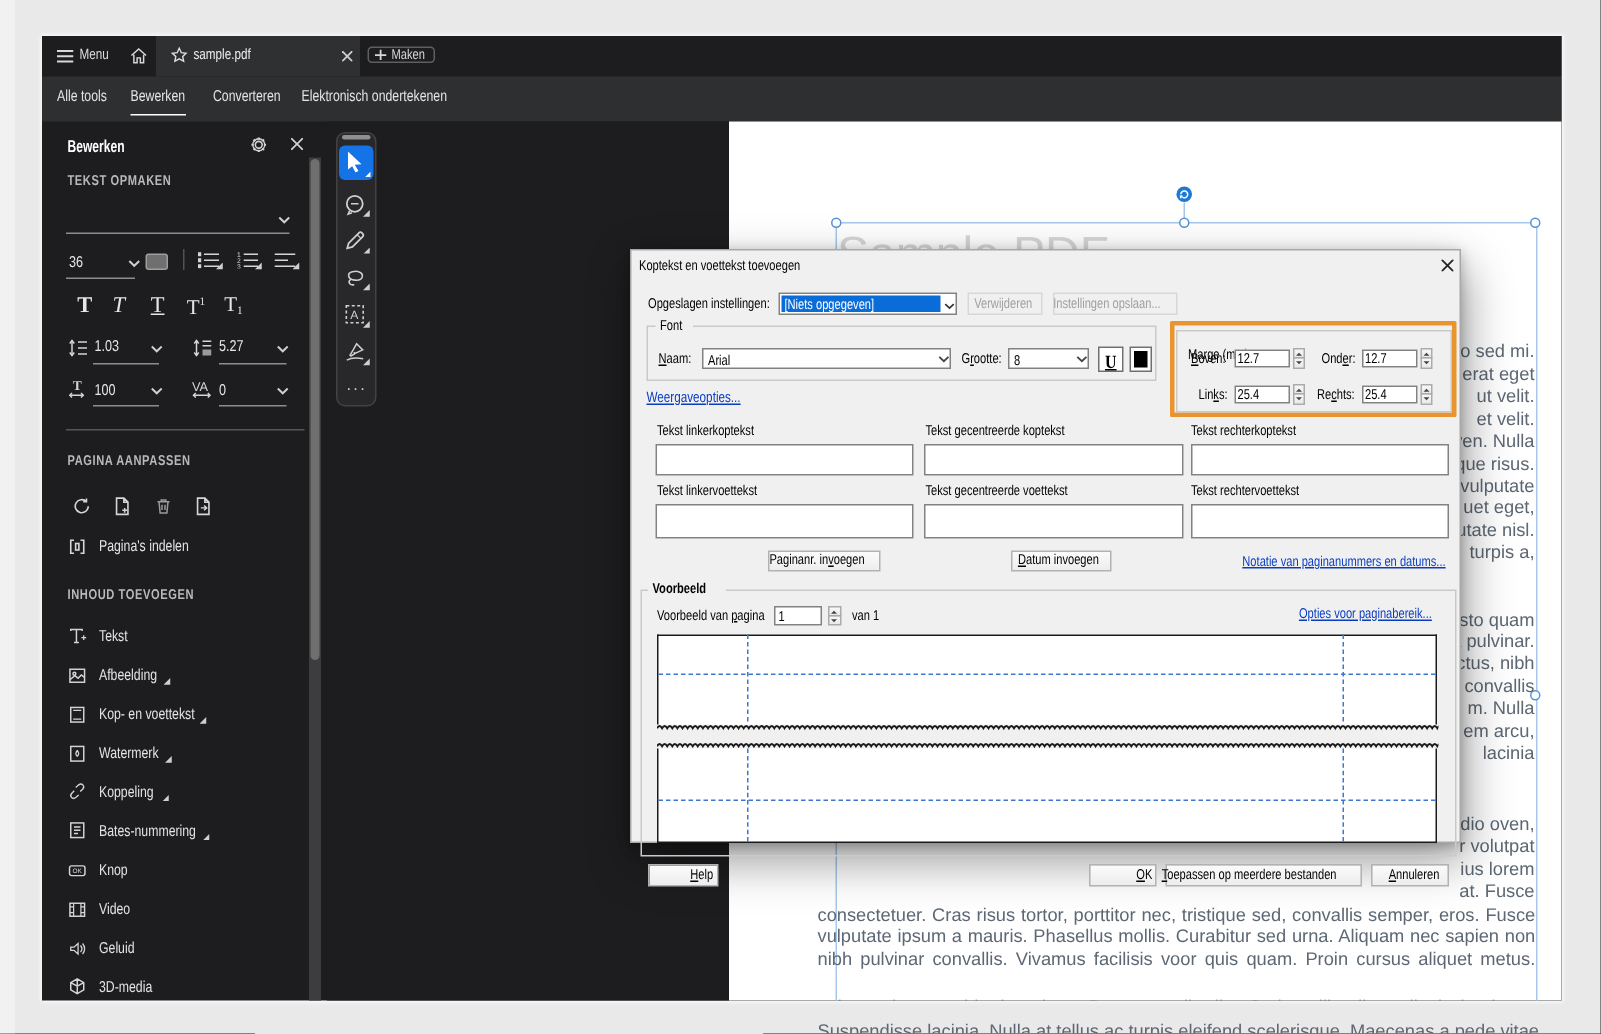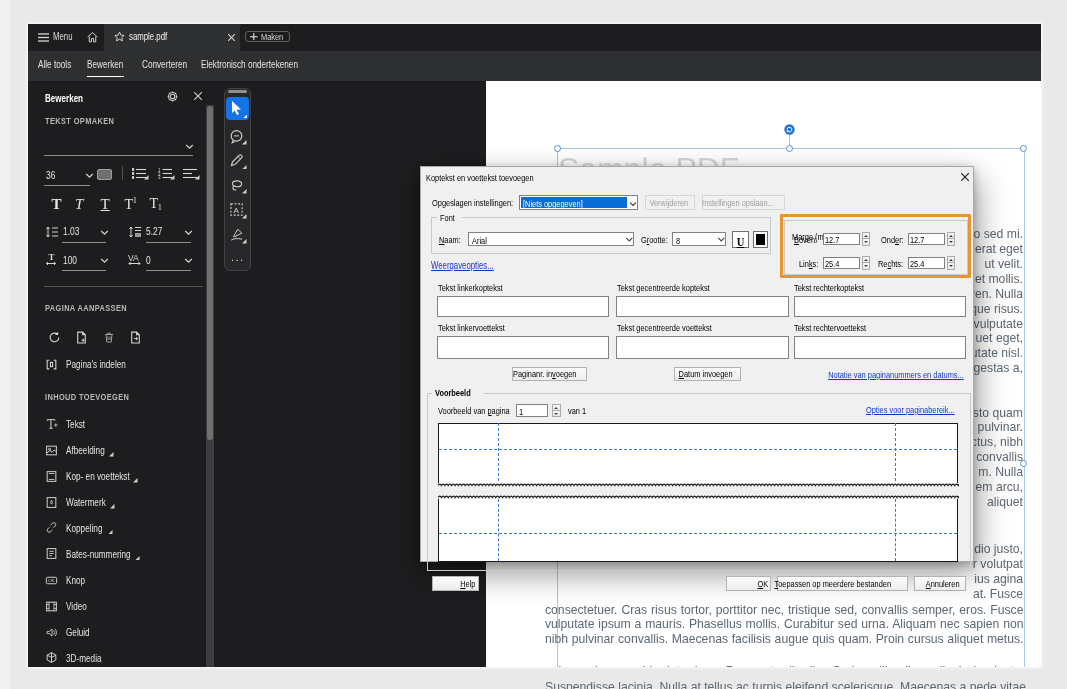--- a/index.html
+++ b/index.html
@@ -96,41 +96,41 @@
     <circle cx="5.5" cy="5.5" r="5.2" fill="#1f78d1"></circle>
     <path d="M3.2 5.5 a2.3 2.3 0 1 1 1 2 M3.3 8.2 l-0.3-1.4 1.4-0.2" stroke="#fff" stroke-width="1" fill="none"></path>
   </svg>
 <div class="hdl" style="left:553.5px;top:144.5px"></div>
 <div class="hdl" style="left:785.5px;top:144.5px"></div>
 <div class="hdl" style="left:1020.0px;top:144.5px"></div>
 <div class="hdl" style="left:1020.0px;top:459.5px"></div>
 <div class="frag" style="top:227px">o sed mi.</div>
 <div class="frag" style="top:242px">erat eget</div>
 <div class="frag" style="top:257px">ut velit.</div>
-<div class="frag" style="top:272px">et mollis.</div>
+<div class="frag" style="top:272px">et velit.</div>
 <div class="frag" style="top:287px">oven. Nulla</div>
 <div class="frag" style="top:302px">que risus.</div>
 <div class="frag" style="top:316.5px">vulputate</div>
 <div class="frag" style="top:331px">uet eget,</div>
 <div class="frag" style="top:346px">utate nisl.</div>
-<div class="frag" style="top:361px">gestas a,</div>
+<div class="frag" style="top:361px">turpis a,</div>
 <div class="frag" style="top:405.5px">sto quam</div>
 <div class="frag" style="top:420px">la pulvinar.</div>
 <div class="frag" style="top:434.5px">ctus, nibh</div>
 <div class="frag" style="top:450px">convallis</div>
 <div class="frag" style="top:465px">m. Nulla</div>
 <div class="frag" style="top:480px">em arcu,</div>
-<div class="frag" style="top:494.5px">aliquet</div>
-<div class="frag" style="top:542px">dio justo,</div>
+<div class="frag" style="top:494.5px">lacinia</div>
+<div class="frag" style="top:542px">dio oven,</div>
 <div class="frag" style="top:557px">r volutpat</div>
-<div class="frag" style="top:572px">ius agina</div>
+<div class="frag" style="top:572px">ius lorem</div>
 <div class="frag" style="top:587px">at. Fusce</div>
 <div class="fline" style="top:602.5px">consectetuer. Cras risus tortor, porttitor nec, tristique sed, convallis semper, eros. Fusce</div>
 <div class="fline" style="top:617.4px">vulputate ipsum a mauris. Phasellus mollis. Curabitur sed urna. Aliquam nec sapien non</div>
-<div class="fline" style="top:632.3px">nibh pulvinar convallis. Maecenas facilisis augue quis quam. Proin cursus aliquet metus.</div>
+<div class="fline" style="top:632.3px">nibh pulvinar convallis. Vivamus facilisis voor quis quam. Proin cursus aliquet metus.</div>
 <div class="fline" style="top:680px">Suspendisse lacinia. Nulla at tellus ac turpis eleifend scelerisque. Maecenas a pede vitae</div>
 <div class="abs" style="left:545px;top:663.5px;width:478.5px;height:3.5px;overflow:hidden">
     <div class="fline" style="position:static;left:0;text-align:justify;text-align-last:justify">quis sapien gravida interdum. Praesent elit dis. Sed mollis diam dignissim justo.</div>
   </div>
 <div class="abs" style="left:28px;top:81px;width:190px;height:586px">
     <div class="abs" style="left:17px;top:10.5px;font-size:11.5px;font-weight:bold;color:#fff;white-space:nowrap;transform:scaleX(.7);transform-origin:0 50%">Bewerken</div>
     <svg class="abs" style="left:138px;top:9px" width="13" height="13" viewBox="0 0 24 24">
       <g stroke="#d2d2d2" stroke-width="2" fill="none">
         <circle cx="12" cy="12" r="4.2"></circle>
         <g stroke-width="2.6">

